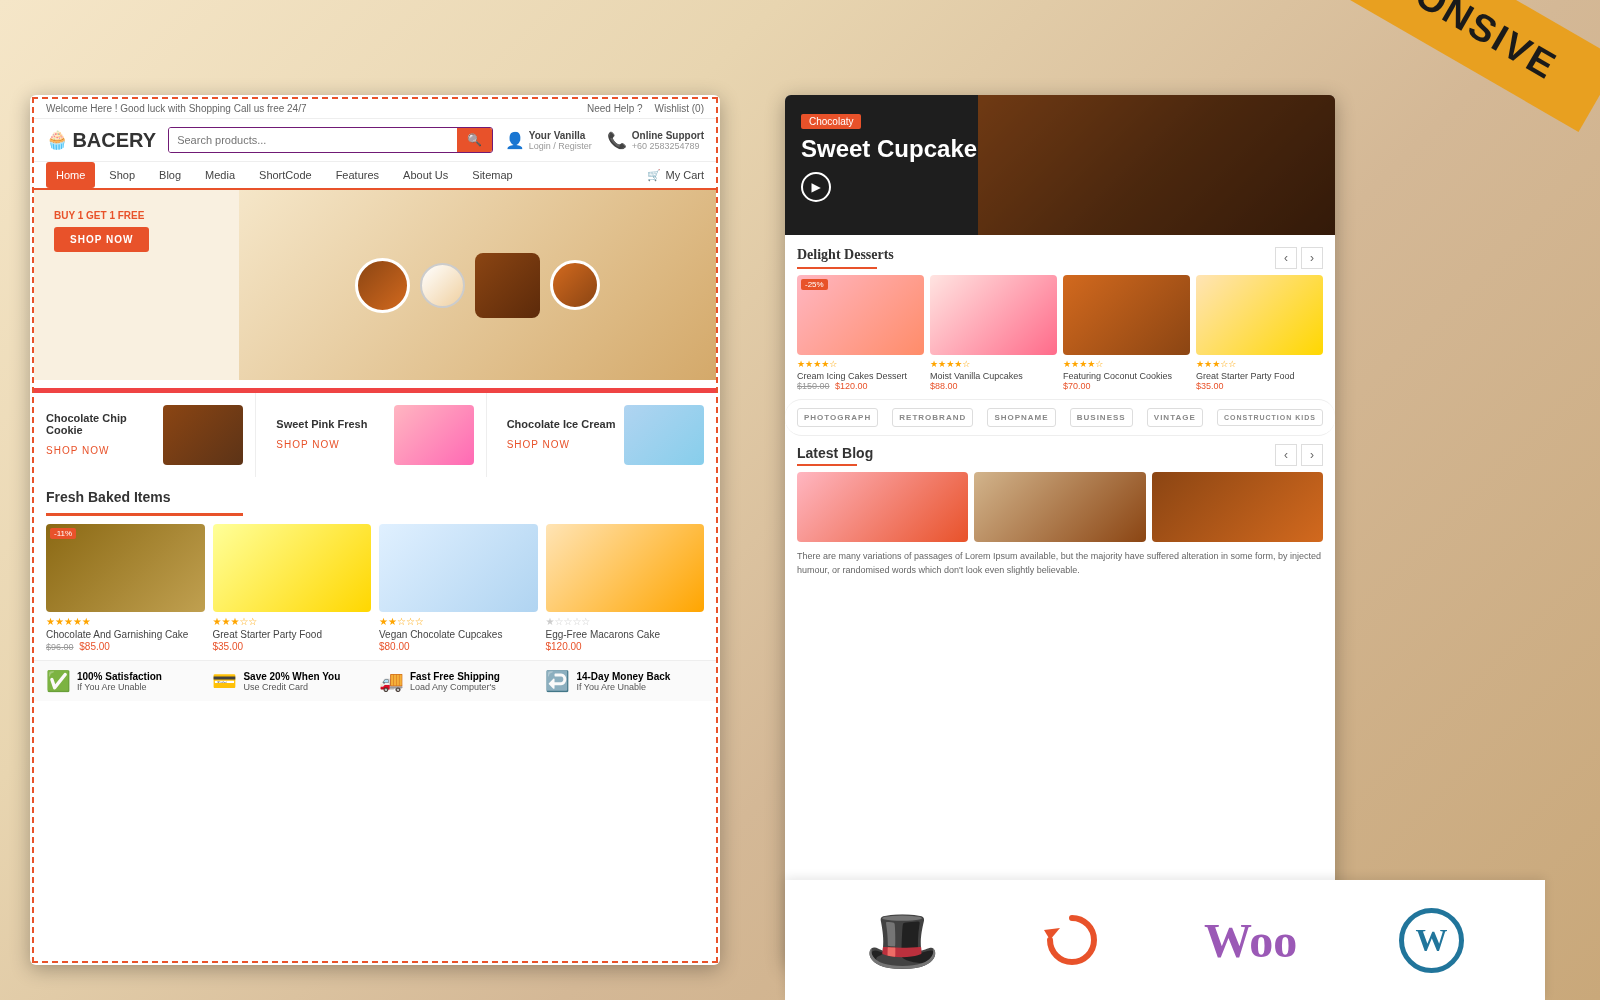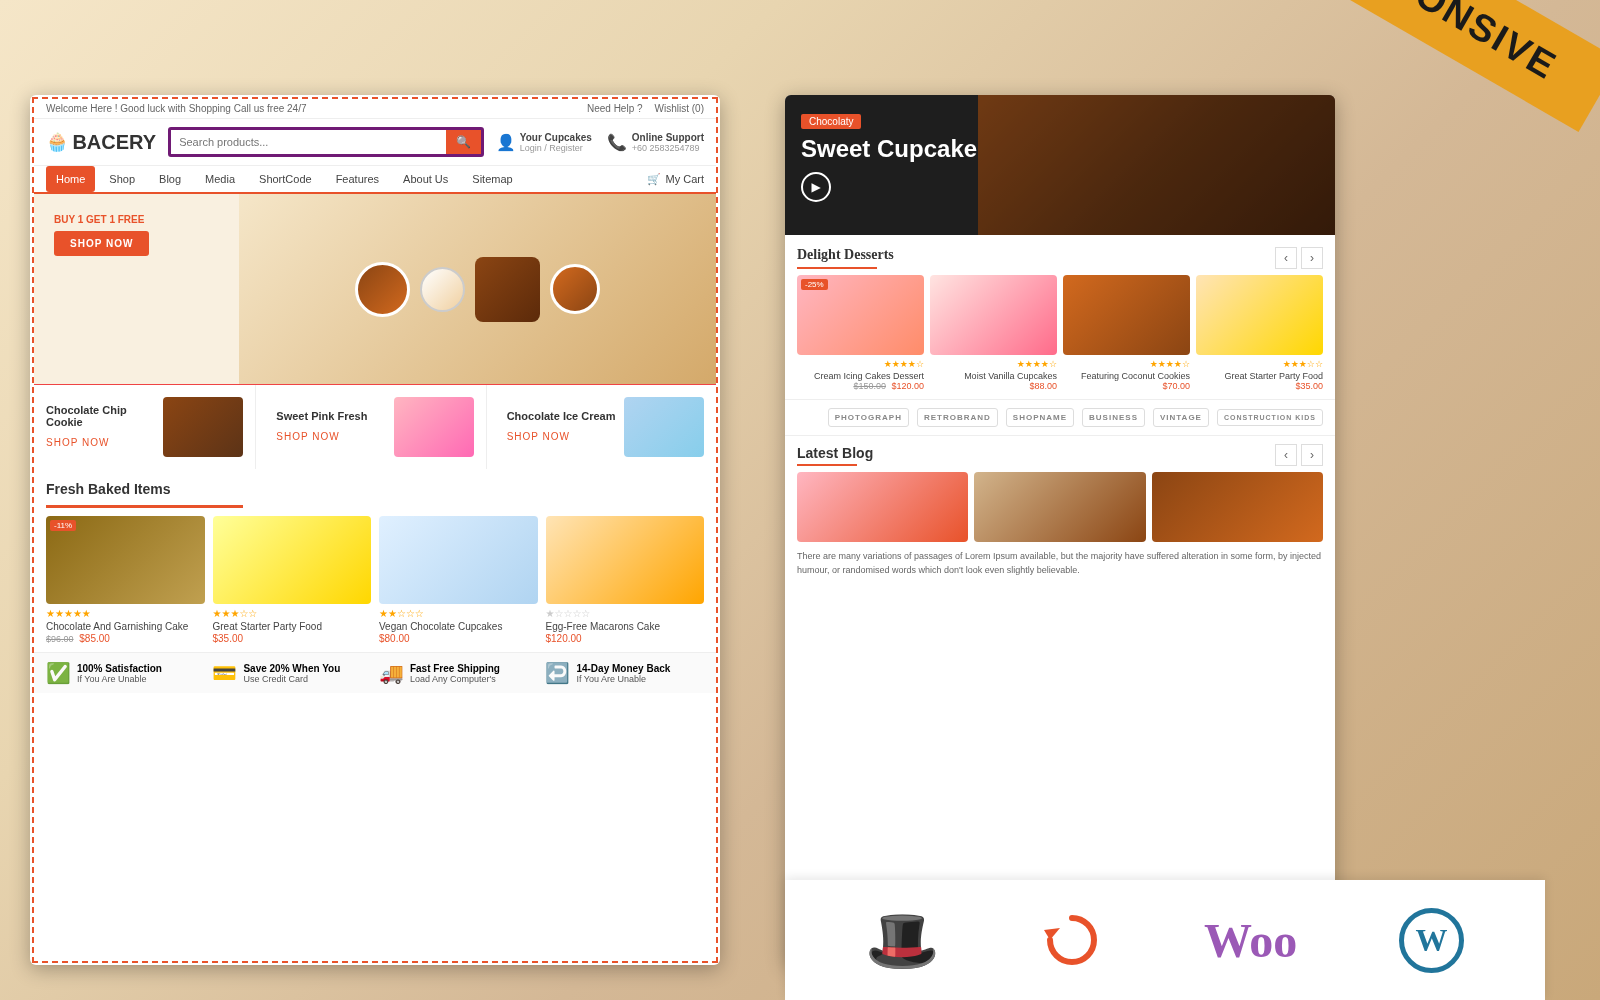--- a/index.html
+++ b/index.html
@@ -49,21 +49,21 @@
     }
 
     
     .header {
       background: #fff; padding: 8px 12px;
       display: flex; align-items: center; gap: 12px;
       border-bottom: 1px solid #eee;
     }
     .logo { display: flex; align-items: center; gap: 4px; font-size: 20px; font-weight: 700; color: #333; }
     .logo-icon { font-size: 18px; }
-    .search-bar { flex: 1; display: flex; border: 3px solid #701a75; border-radius: 3px; overflow: hidden; }
+    .search-bar { flex: 1; display: flex; border: 1px solid #701a75; border-radius: 3px; overflow: hidden; }
     .search-bar input { flex: 1; border: none; padding: 5px 8px; font-size: 11px; outline: none; }
     .search-btn { background: #e8522a; border: none; color: white; padding: 5px 10px; cursor: pointer; font-size: 12px; }
     .header-actions { display: flex; gap: 16px; align-items: center; }
     .header-action { display: flex; align-items: center; gap: 4px; font-size: 10px; color: #444; }
     .header-action .icon { font-size: 16px; }
 
     
     .nav {
       background: #fff; padding: 0 12px;
       display: flex; align-items: center; gap: 4px;
@@ -87,21 +87,21 @@
       text-transform: uppercase; letter-spacing: 1px;
     }
     .hero-image {
       position: absolute; right: 0; top: 0; width: 70%; height: 100%;
       background: linear-gradient(to left, #e8c890, #f5e0c0);
       display: flex; align-items: center; justify-content: center;
     }
     .donut { width: 50px; height: 50px; border-radius: 50%; background: #8B4513; position: relative; }
 
     
-    .product-cards { display: flex; gap: 8px; border-top: 1px solid #ef4444; }
+    .product-cards { display: flex; gap: 8px; border-top: 5px solid #ef4444; margin-top: 8px; }
     .product-card { flex: 1; padding: 12px; border-right: 1px solid #eee; display: flex; align-items: center; gap: 8px; }
     .product-card:last-child { border-right: none; }
     .product-card-info { flex: 1; }
     .product-card-title { font-size: 11px; font-weight: 700; color: #333; margin-bottom: 4px; }
     .product-card-link { font-size: 10px; color: #e8522a; text-decoration: none; text-transform: uppercase; letter-spacing: 1px; }
     .product-card-img { width: 80px; height: 60px; background: linear-gradient(135deg, #8B4513, #D2691E); border-radius: 4px; }
     .product-card-img.pink { background: linear-gradient(135deg, #ffb6c1, #ff69b4); }
     .product-card-img.icecream { background: linear-gradient(135deg, #b0d4f1, #87ceeb); }
 
     
@@ -137,30 +137,30 @@
     .play-btn { width: 30px; height: 30px; border-radius: 50%; border: 2px solid white; display: flex; align-items: center; justify-content: center; margin-top: 8px; color: white; font-size: 12px; cursor: pointer; }
     .video-image { position: absolute; right: 0; top: 0; width: 55%; height: 100%; background: linear-gradient(to left, #8B4513, #D2691E); opacity: 0.7; }
 
     
     .delight-header { display: flex; justify-content: space-between; align-items: center; padding: 12px 12px 6px; }
     .delight-title { font-size: 14px; font-weight: 700; color: #333; font-family: Liberation Serif, serif; }
     .nav-arrows { display: flex; gap: 4px; }
     .nav-arrow { width: 22px; height: 22px; border: 1px solid #ddd; display: flex; align-items: center; justify-content: center; cursor: pointer; font-size: 12px; color: #666; }
 
     .delight-items { display: flex; gap: 6px; padding: 0 12px 8px; }
-    .delight-item { flex: 1; text-align: right; }
+    .delight-item { flex: 1; }
     .delight-img { width: 100%; height: 80px; background: linear-gradient(135deg, #ffb6c1, #ff69b4); border-radius: 4px; }
     .delight-img.brown { background: linear-gradient(135deg, #d2691e, #8b4513); }
     .delight-img.yellow { background: linear-gradient(135deg, #ffe4b5, #ffd700); }
     .delight-item-stars { font-size: 9px; color: #ffa500; margin-top: 4px; }
     .delight-item-name { font-size: 9px; color: #444; margin-top: 2px; }
     .delight-item-price { font-size: 9px; color: #e8522a; }
 
     
-    .brands { display: flex; gap: 8px; padding: 8px 12px; border-top: 1px solid #eee; border-bottom: 1px solid #eee; align-items: center; justify-content: flex-end; }
+    .brands { display: flex; gap: 8px; padding: 8px 12px; border-top: 1px solid #eee; border-bottom: 1px solid #eee; align-items: center; justify-content: space-between; border-radius: 17px; }
     .brand-logo { font-size: 8px; color: #888; font-weight: 700; text-align: center; text-transform: uppercase; letter-spacing: 1px; border: 1px solid #ddd; padding: 4px 6px; border-radius: 3px; }
 
     
     .blog-header { display: flex; justify-content: space-between; align-items: center; padding: 8px 12px 6px; }
     .blog-title { font-size: 14px; font-weight: 700; color: #333; }
     .blog-items { display: flex; gap: 6px; padding: 0 12px; }
     .blog-item { flex: 1; }
     .blog-img { width: 100%; height: 70px; background: linear-gradient(135deg, #d2b48c, #8b4513); border-radius: 4px; }
     .blog-img.red { background: linear-gradient(135deg, #ffb6c1, #e8522a); }
     .blog-img.brown2 { background: linear-gradient(135deg, #8b4513, #d2691e); }
@@ -199,21 +199,21 @@
         <span>BACERY</span>
       </div>
       <div class="search-bar">
         <input type="text" placeholder="Search products..." style="">
         <button class="search-btn">🔍</button>
       </div>
       <div class="header-actions">
         <div class="header-action">
           <span class="icon">👤</span>
           <div>
-            <div style="font-size:10px;font-weight:600;">Your Cupcakes</div>
+            <div style="font-size:10px;font-weight:600;">Your Vanilla</div>
             <div style="font-size:9px;color:#999;">Login / Register</div>
           </div>
         </div>
         <div class="header-action">
           <span class="icon">📞</span>
           <div>
             <div style="font-size:10px;font-weight:600;">Online Support</div>
             <div style="font-size:9px;color:#999;">+60 2583254789</div>
           </div>
         </div>

